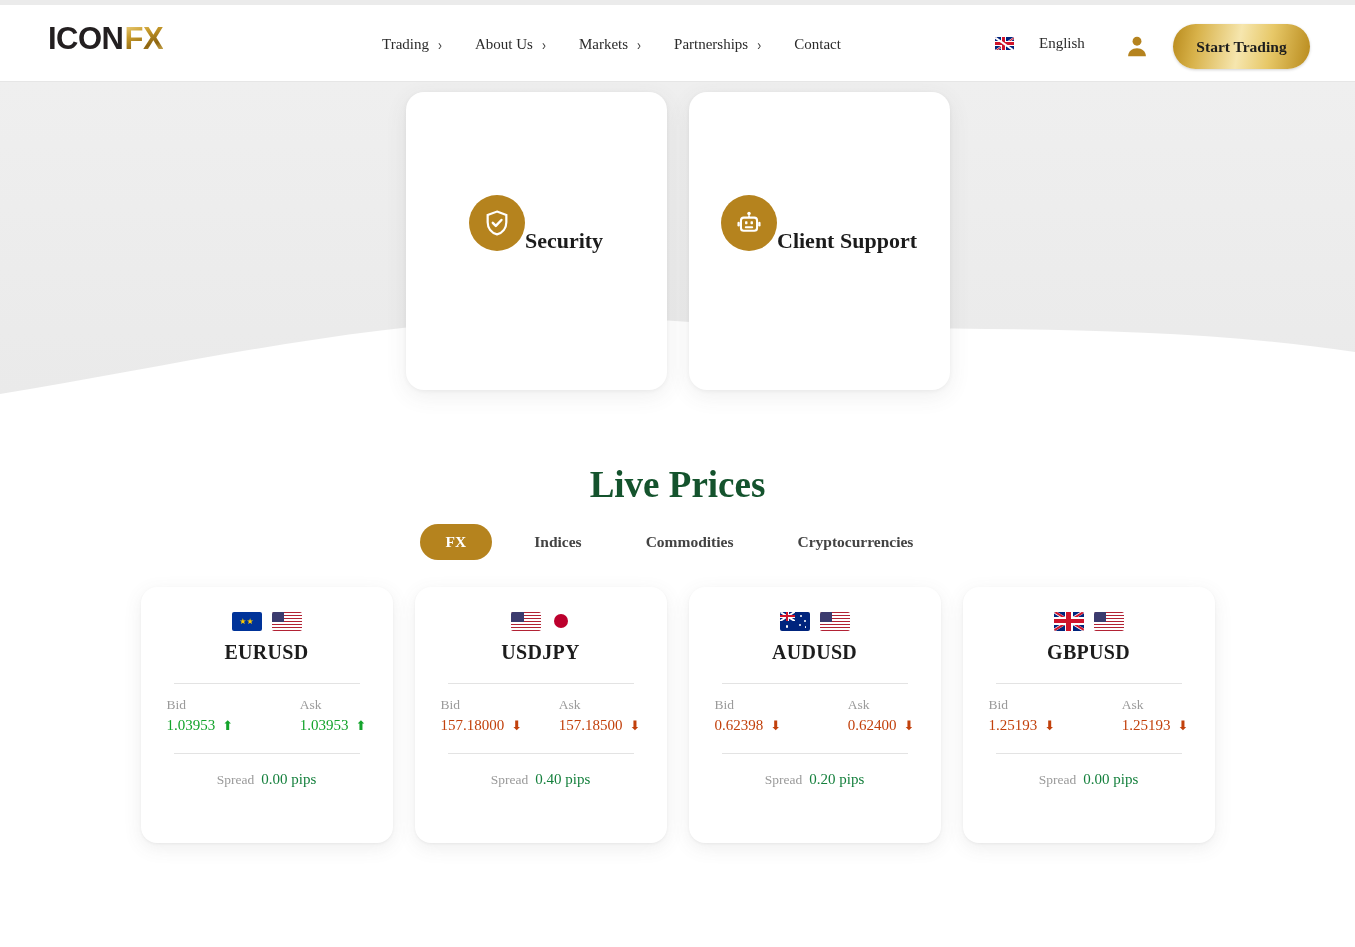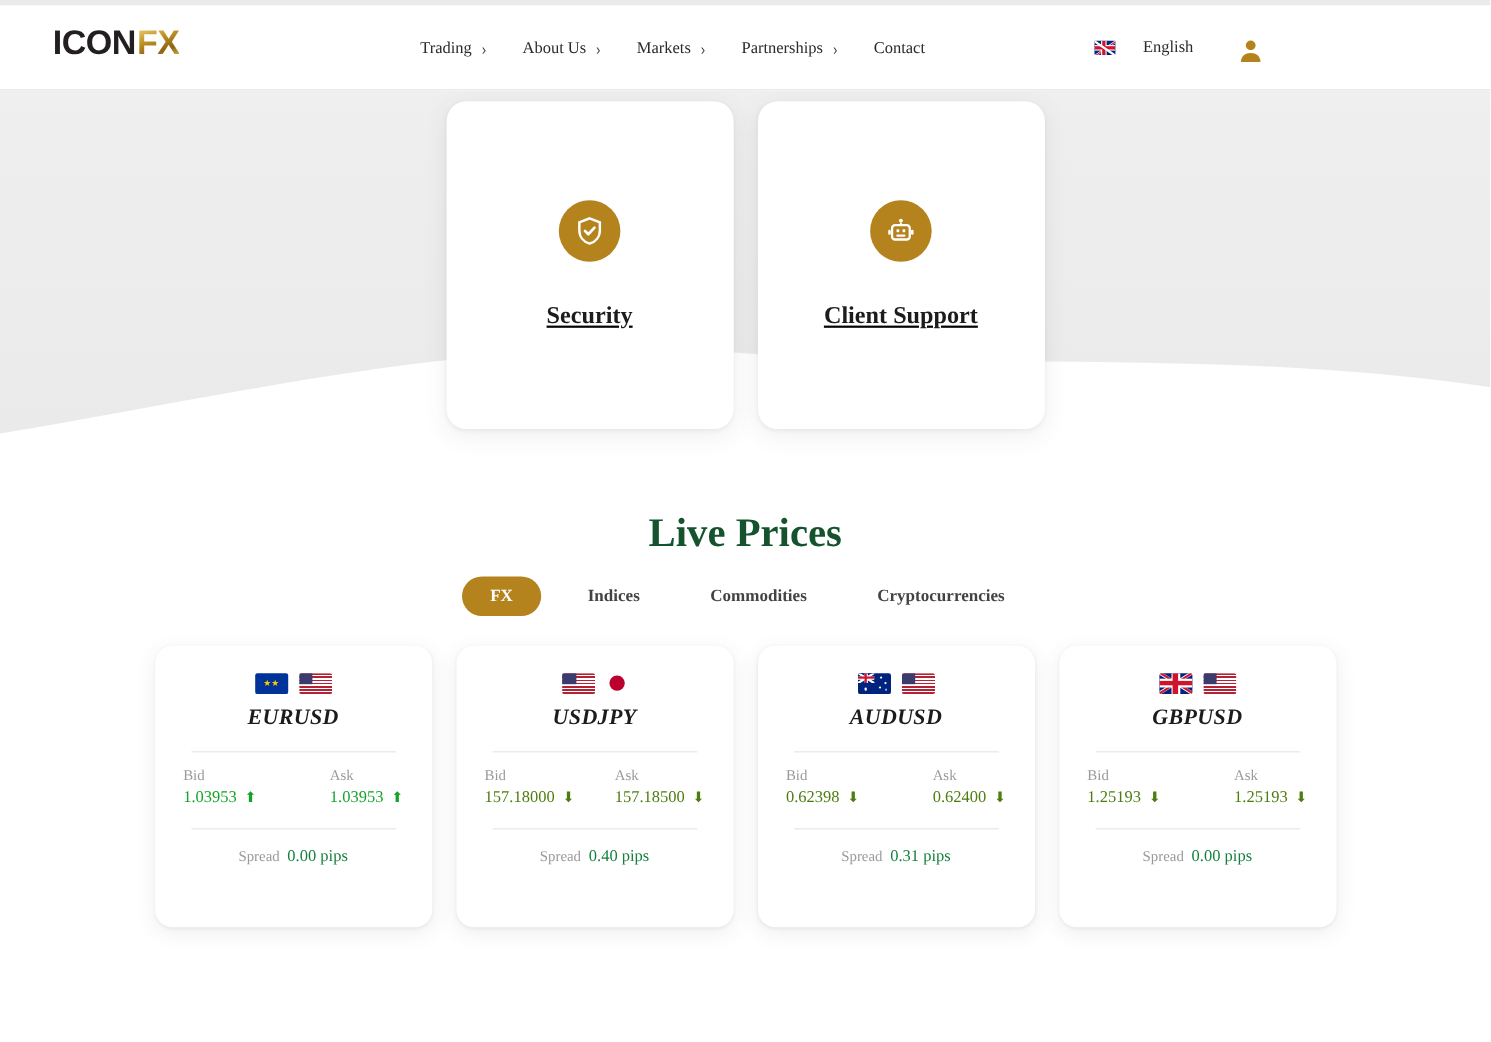--- a/index.html
+++ b/index.html
@@ -186,25 +186,24 @@
     justify-content: center;
     gap: 22px;
   }
   .feature-card {
     width: 261px;
     height: 298px;
     background: #ffffff;
     border-radius: 18px;
     box-shadow: 0 6px 22px rgba(80,80,80,0.09), 0 1px 4px rgba(0,0,0,0.05);
     display: flex;
-    flex-direction: column;
+    flex-direction: row;
     align-items: center;
     justify-content: center;
     cursor: pointer;
-    text-decoration: underline;
   }
   .feature-icon-circle {
     width: 56px; height: 56px;
     border-radius: 50%;
     background: #b5831e;
     display: flex;
     align-items: center;
     justify-content: center;
     margin-bottom: 36px;
   }
@@ -282,21 +281,20 @@
     align-items: center;
     gap: 10px;
     height: 20px;
   }
   .pair-name {
     margin-top: 10px;
     font-size: 20px;
     font-weight: bold;
     color: #1c1c1c;
     letter-spacing: 0.3px;
-    font-style: italic;
   }
   .divider {
     width: 186px;
     height: 1px;
     background: #e3e3e3;
     margin: 19px 0 0;
   }
   .quote-row {
     width: 100%;
     display: flex;
@@ -316,21 +314,21 @@
     margin-bottom: 4px;
   }
   .quote-value {
     font-size: 15px;
     display: flex;
     align-items: center;
     gap: 7px;
     white-space: nowrap;
   }
   .up    { color: #13a32b; }
-  .down  { color: #4d7c0f; }
+  .down  { color: #c2410c; }
   .arrow { font-family: "DejaVu Sans", sans-serif; font-size: 13px; line-height: 1; }
 
   .divider2 {
     width: 186px;
     height: 1px;
     background: #e3e3e3;
     margin-top: 19px;
   }
   .spread-row {
     margin-top: 17px;
@@ -454,20 +452,21 @@
     <span class="lang-label">English</span>
   </div>
 
   <div class="account-icon">
     <svg width="26" height="26" viewBox="0 0 24 24" aria-hidden="true">
       <circle cx="12" cy="7.6" r="4.1" fill="#b5831e"></circle>
       <path d="M3.8 21.5c0-4.6 3.7-7.4 8.2-7.4s8.2 2.8 8.2 7.4z" fill="#b5831e"></path>
     </svg>
   </div>
 
+  <button class="cta-btn">Start Trading</button>
 </header>
 
 <svg class="wave" viewBox="0 0 1355 380" preserveAspectRatio="none">
   <defs>
     <linearGradient id="wg" x1="0" y1="0" x2="0" y2="1">
       <stop offset="0%" stop-color="#efefef"></stop>
       <stop offset="100%" stop-color="#eaeaea"></stop>
     </linearGradient>
   </defs>
   <path d="M0 0 H1355 V270 C1120 235, 900 255, 660 238 C430 222, 210 278, 0 312 Z" fill="url(#wg)"></path>
@@ -620,21 +619,21 @@
         <span class="quote-label">Ask</span>
         <span class="quote-value down">
           <span>0.62400</span>
           <span class="arrow">⬇</span>
         </span>
       </div>
     </div>
     <div class="divider2"></div>
     <div class="spread-row">
       <span class="spread-label">Spread</span>
-      <span class="spread-value">0.31 pips</span>
+      <span class="spread-value">0.20 pips</span>
     </div>
   </div>
 
   <div class="price-card">
     <div class="flag-pair">
       <span class="fl fl-gb">
         <i></i>
           <b></b>
           <span class="dr1"></span>
           <span class="dr2"></span>

